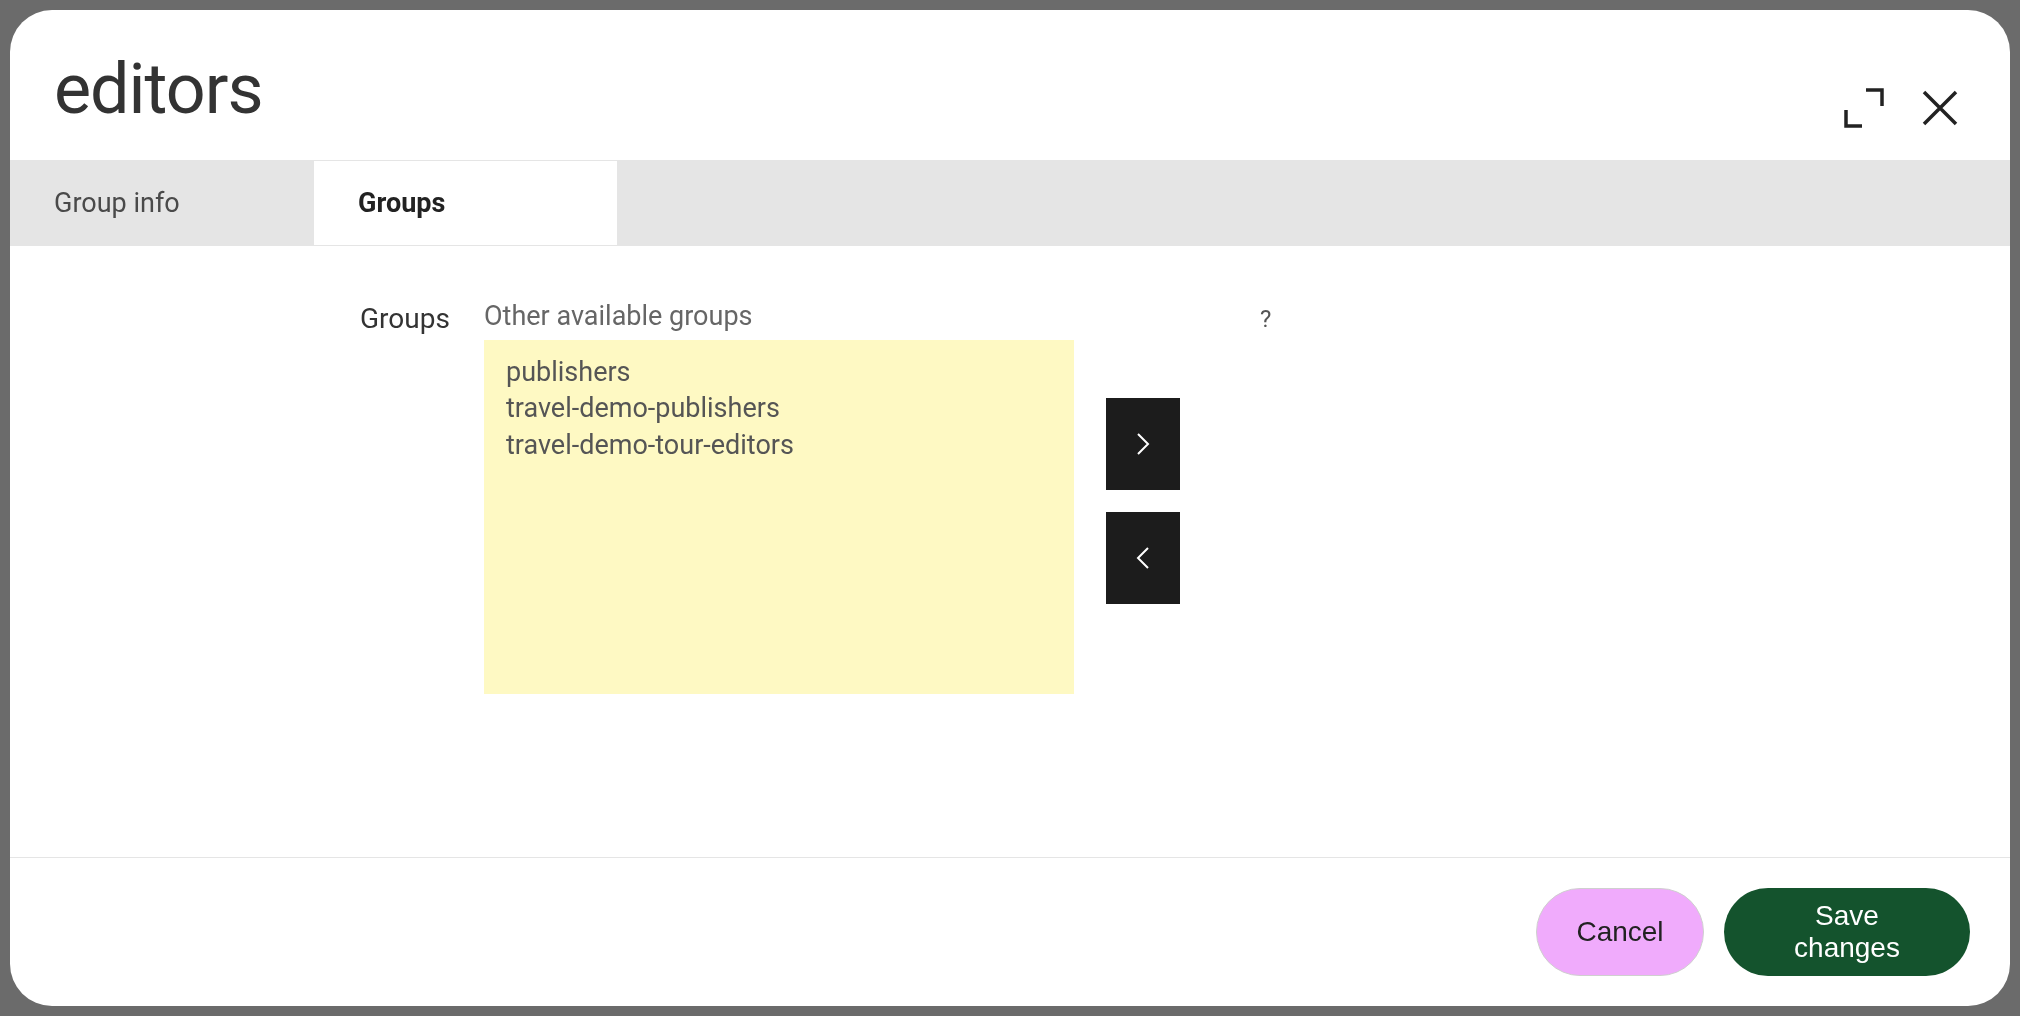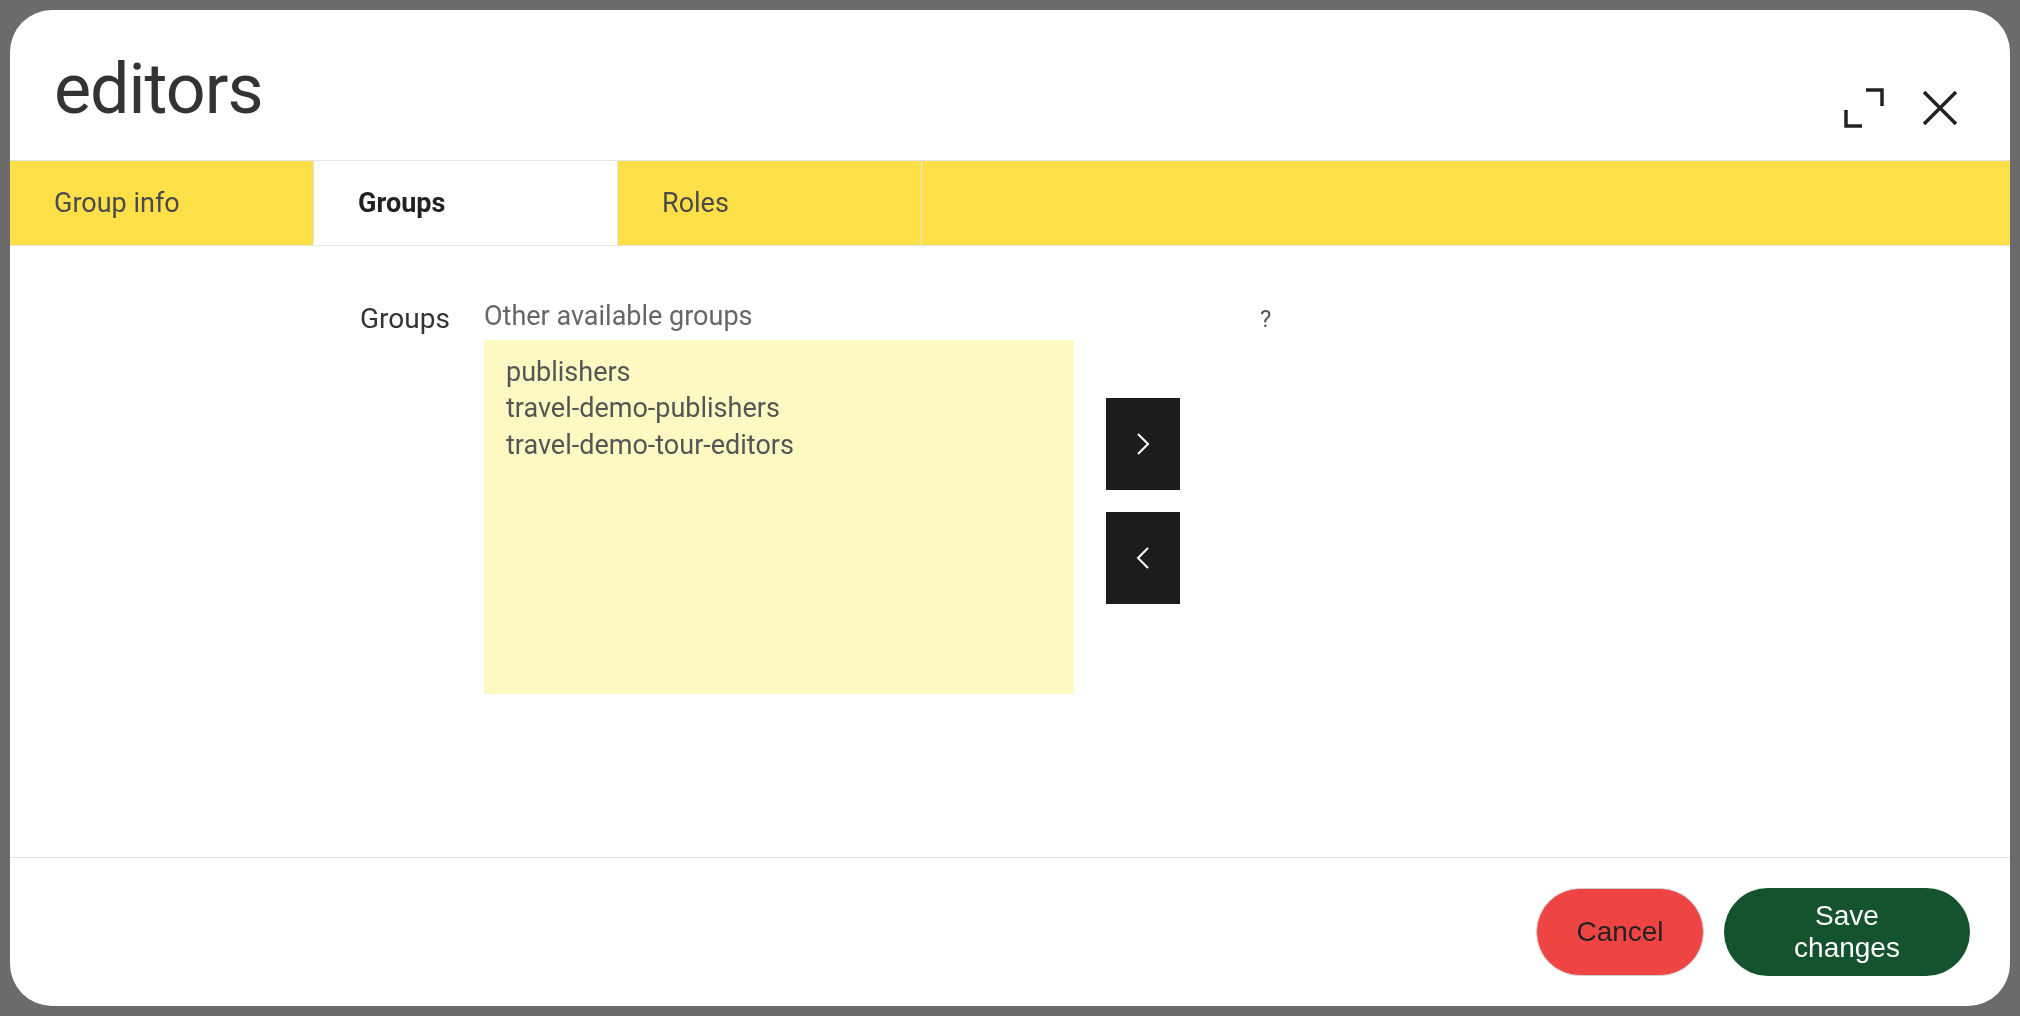--- a/index.html
+++ b/index.html
@@ -49,21 +49,21 @@
     .icon-btn {
       background: none;
       border: none;
       cursor: pointer;
       display: flex;
       align-items: center;
       justify-content: center;
     }
     .tabs {
       display: flex;
-      background: #fde047;
+      background: #e5e5e5;
       border-top: 1px solid #e5e5e5;
       border-bottom: 1px solid #e5e5e5;
       align-items: flex-end;
     }
     .tab {
       padding: 26px 12px;
       width: 304px;
       font-size: 27px;
       color: #4a4a4a;
       border-right: 1px solid #e5e5e5;
@@ -153,21 +153,21 @@
       height: 88px;
       border-radius: 46px;
       font-size: 28px;
       padding: 0 42px;
       cursor: pointer;
       display: flex;
       align-items: center;
       justify-content: center;
     }
     .btn-cancel {
-      background: #ef4444;
+      background: #f0abfc;
       border: 1.5px solid #cfcfcf;
       color: #222;
       width: 168px;
     }
     .btn-save {
       background: #14532d;
       border: none;
       color: #fff;
       width: 246px;
     }
@@ -190,21 +190,20 @@
         <svg width="44" height="44" viewBox="0 0 44 44">
           <path d="M6 6 L38 38 M38 6 L6 38" stroke="#222" stroke-width="3.5" fill="none"></path>
         </svg>
       </button>
     </div>
   </div>
 
   <div class="tabs">
     <div class="tab">Group info</div>
     <div class="tab active">Groups</div>
-    <div class="tab">Roles</div>
   </div>
 
   <div class="content">
     <div class="content-label">Groups</div>
 
     <div class="transfer-wrap">
 
       <div class="col">
         <div class="col-label">Other available groups</div>
         <div class="listbox">

